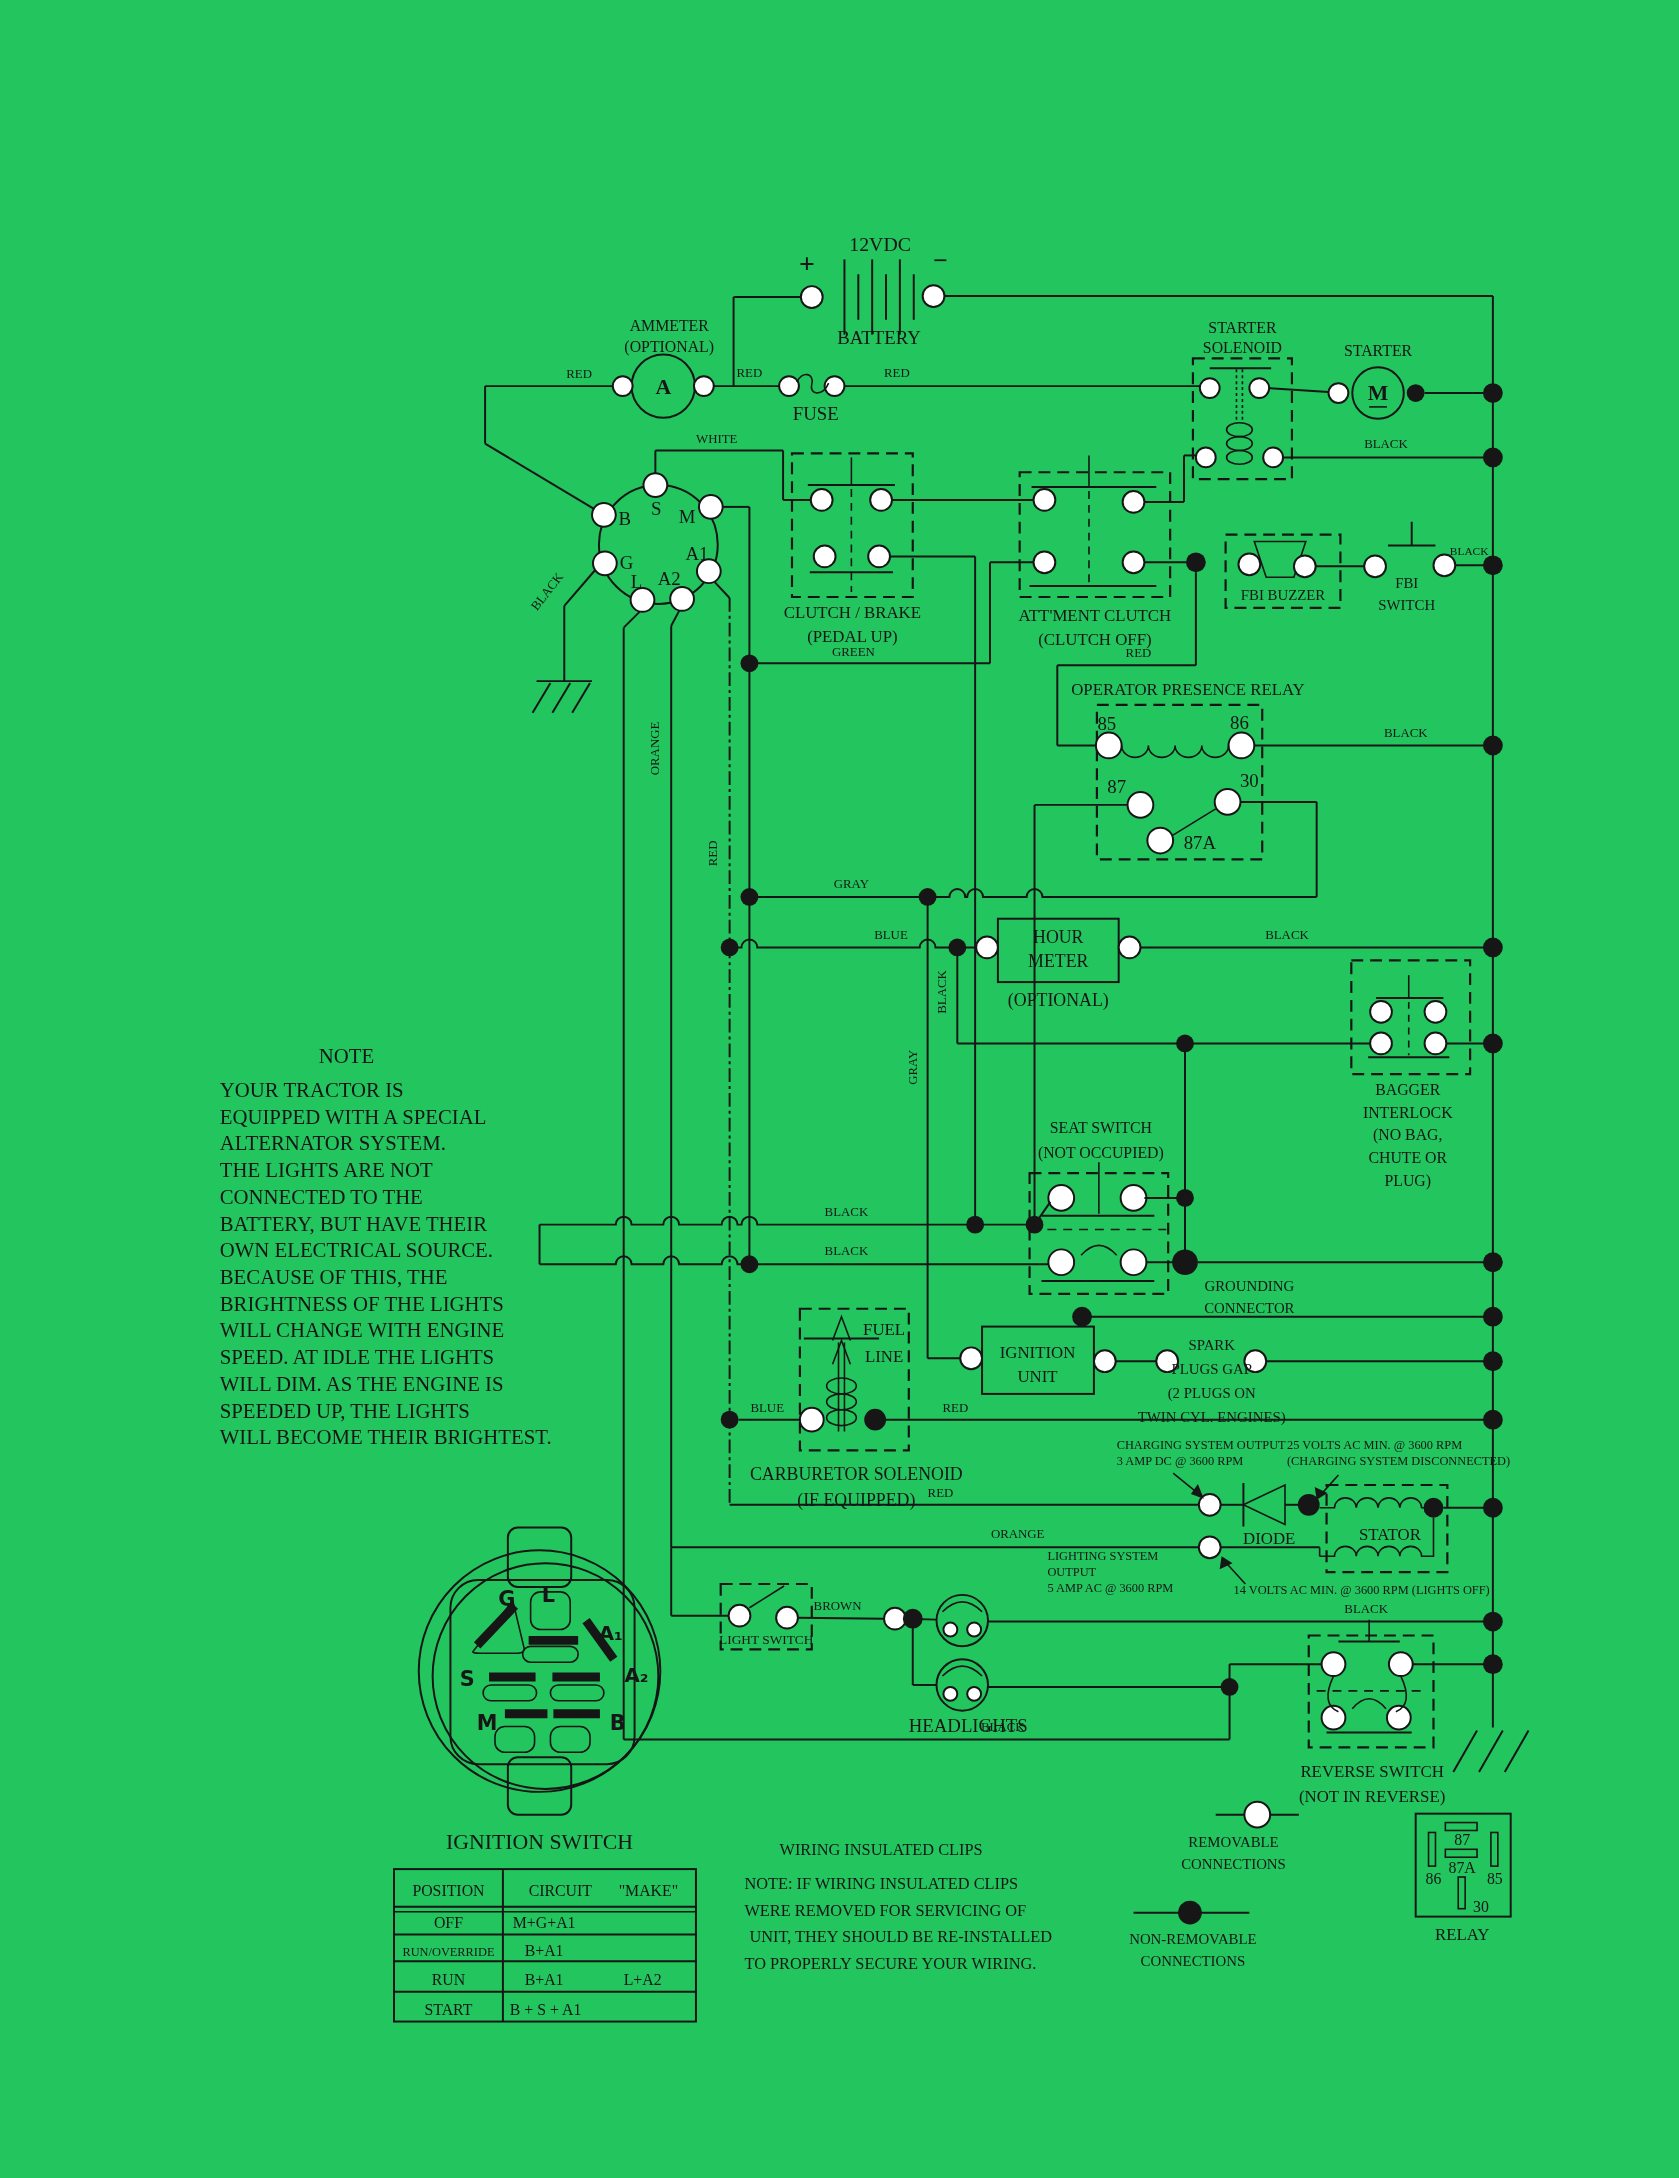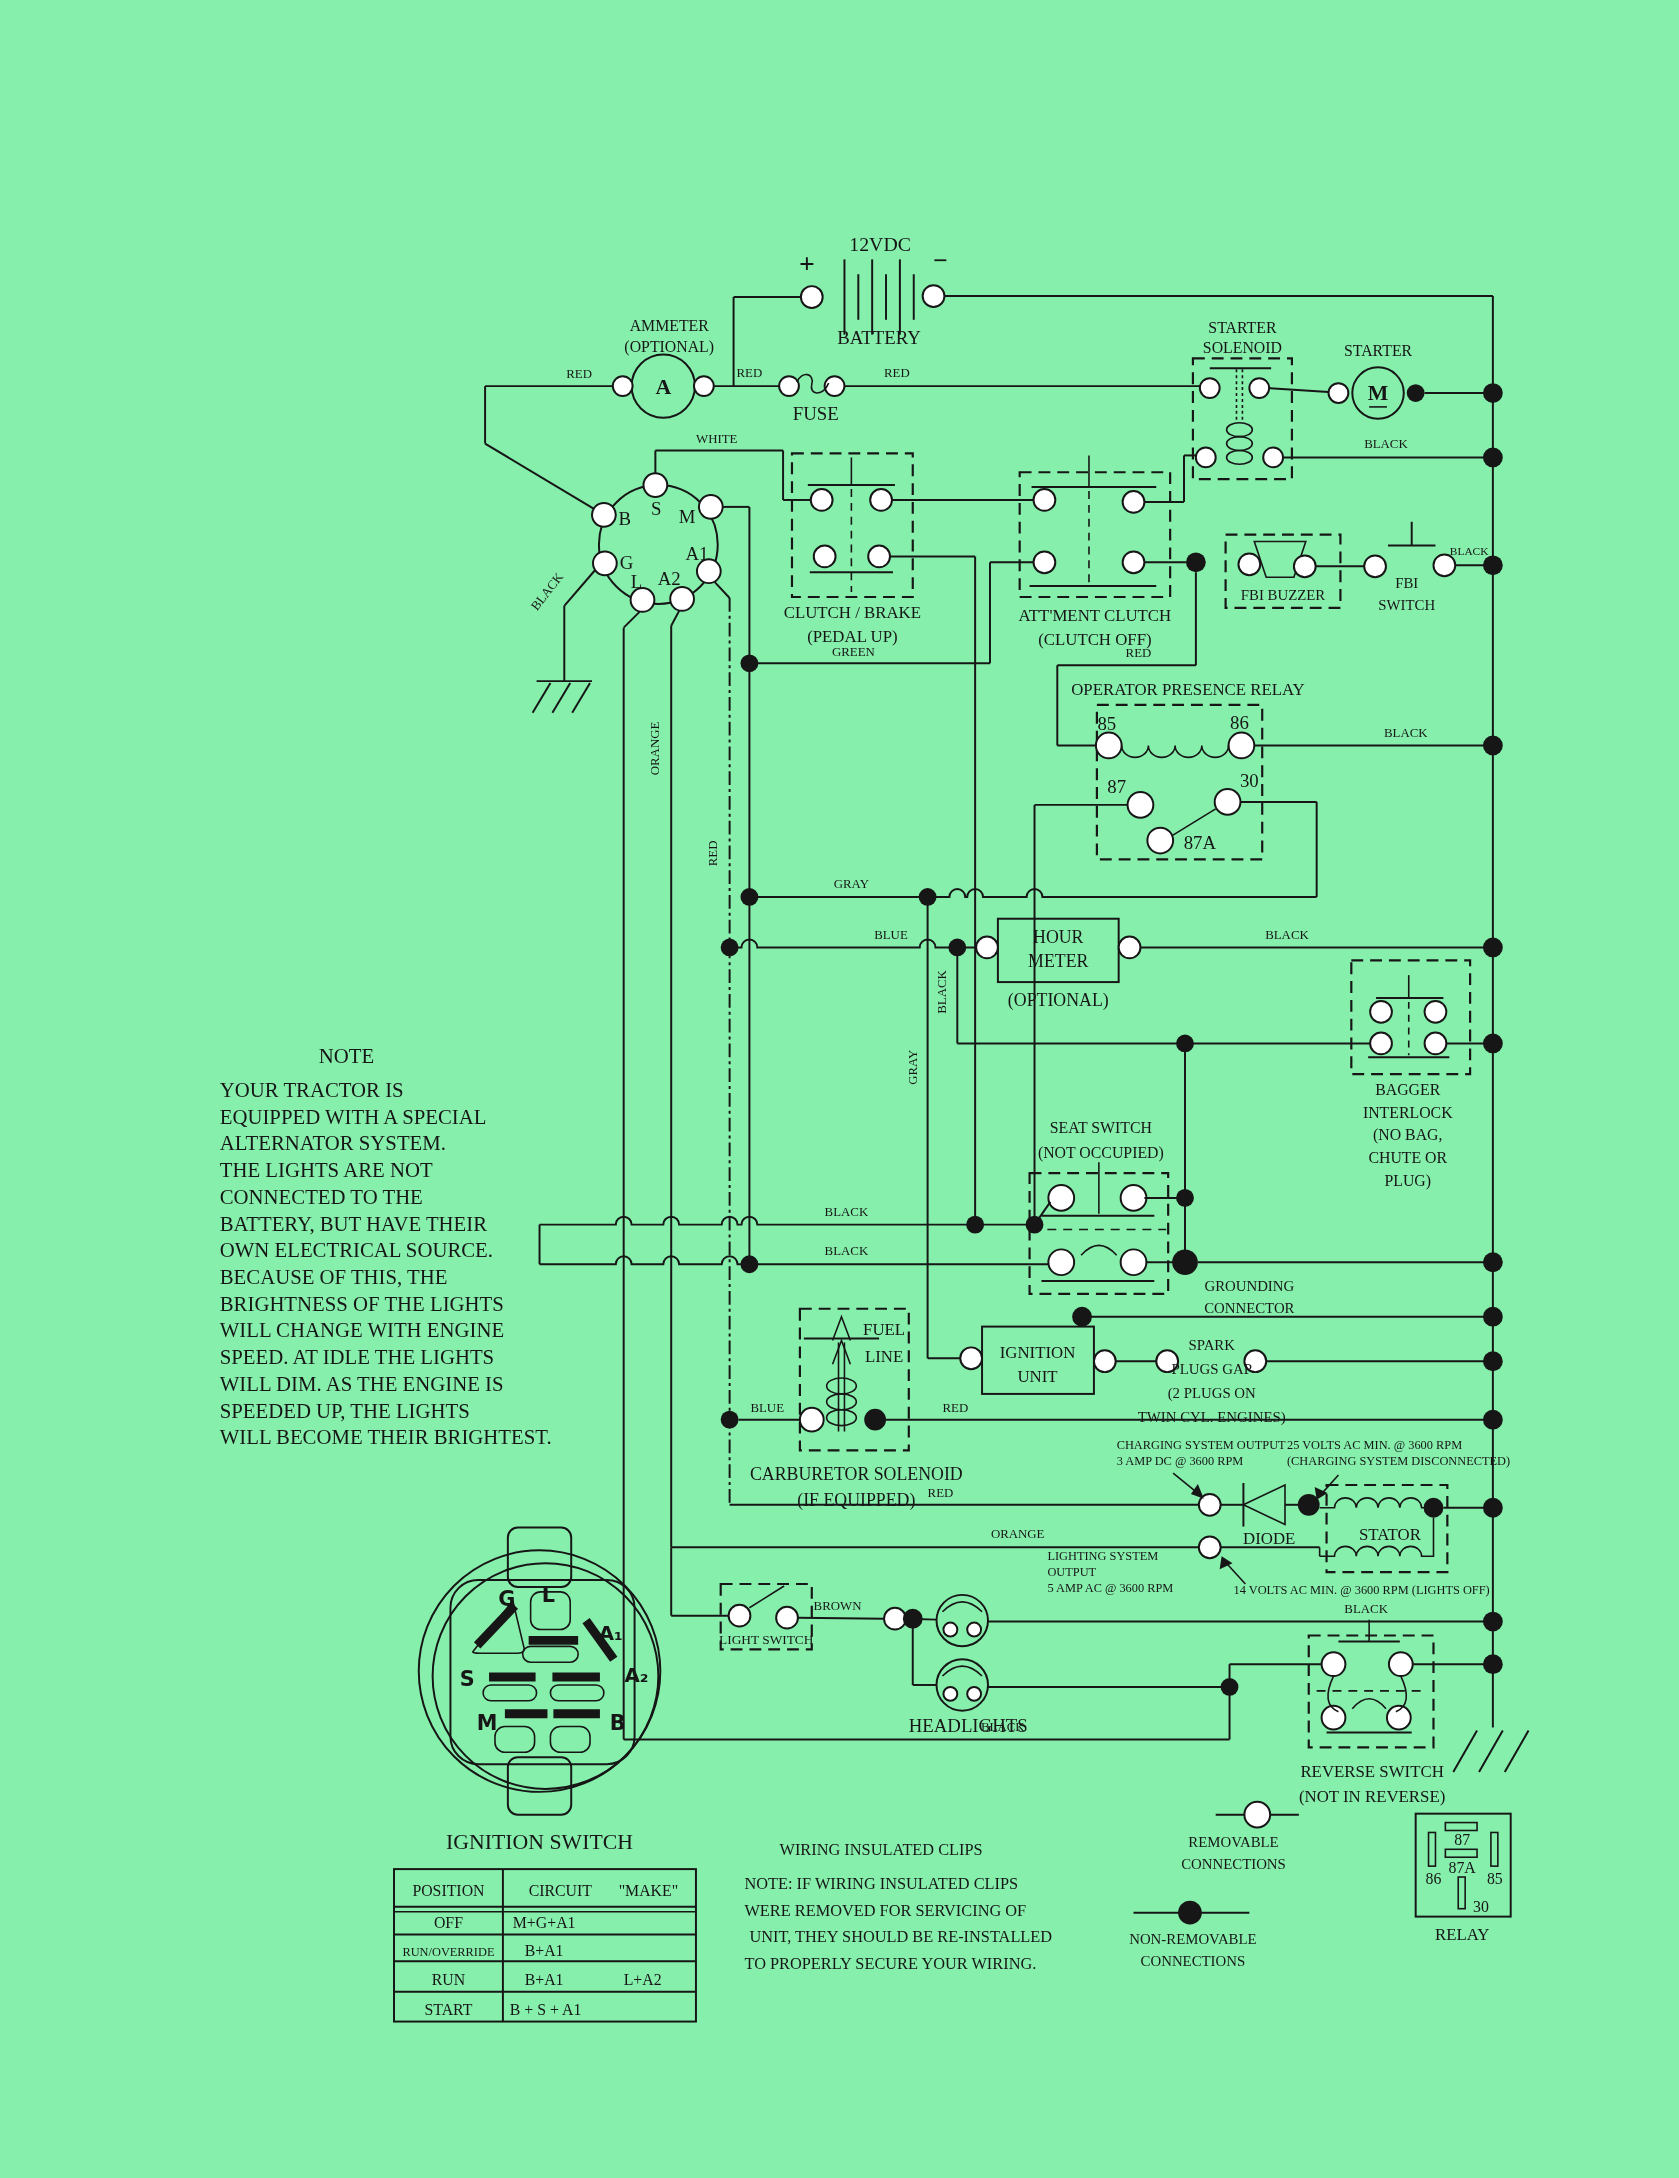--- a/index.html
+++ b/index.html
@@ -1,16 +1,16 @@
 <!DOCTYPE html>
 <html><head>
 <meta charset="utf-8">
 <style>
   html,body{margin:0;padding:0;background:#fff;}
-  .page{width:1679px;height:2178px;position:relative;background:#86efac;}
+  .page{width:1679px;height:2178px;position:relative;background:#22c55e;}
   svg text{fill:#161616;font-family:"Liberation Serif",serif;}
   .w{fill:none;stroke:#161616;stroke-width:2;}
   .w15{fill:none;stroke:#161616;stroke-width:1.6;}
   .db{fill:none;stroke:#161616;stroke-width:2.2;stroke-dasharray:12 7;}
   .term{fill:#fff;stroke:#161616;stroke-width:2;}
   .dot{fill:#161616;stroke:none;}
   .bar{stroke:#161616;stroke-width:9;stroke-linecap:butt;}
   .mid{text-anchor:middle;}
   .st{text-anchor:start;}
   .cf{font-family:"DejaVu Sans",sans-serif;font-weight:bold;}

